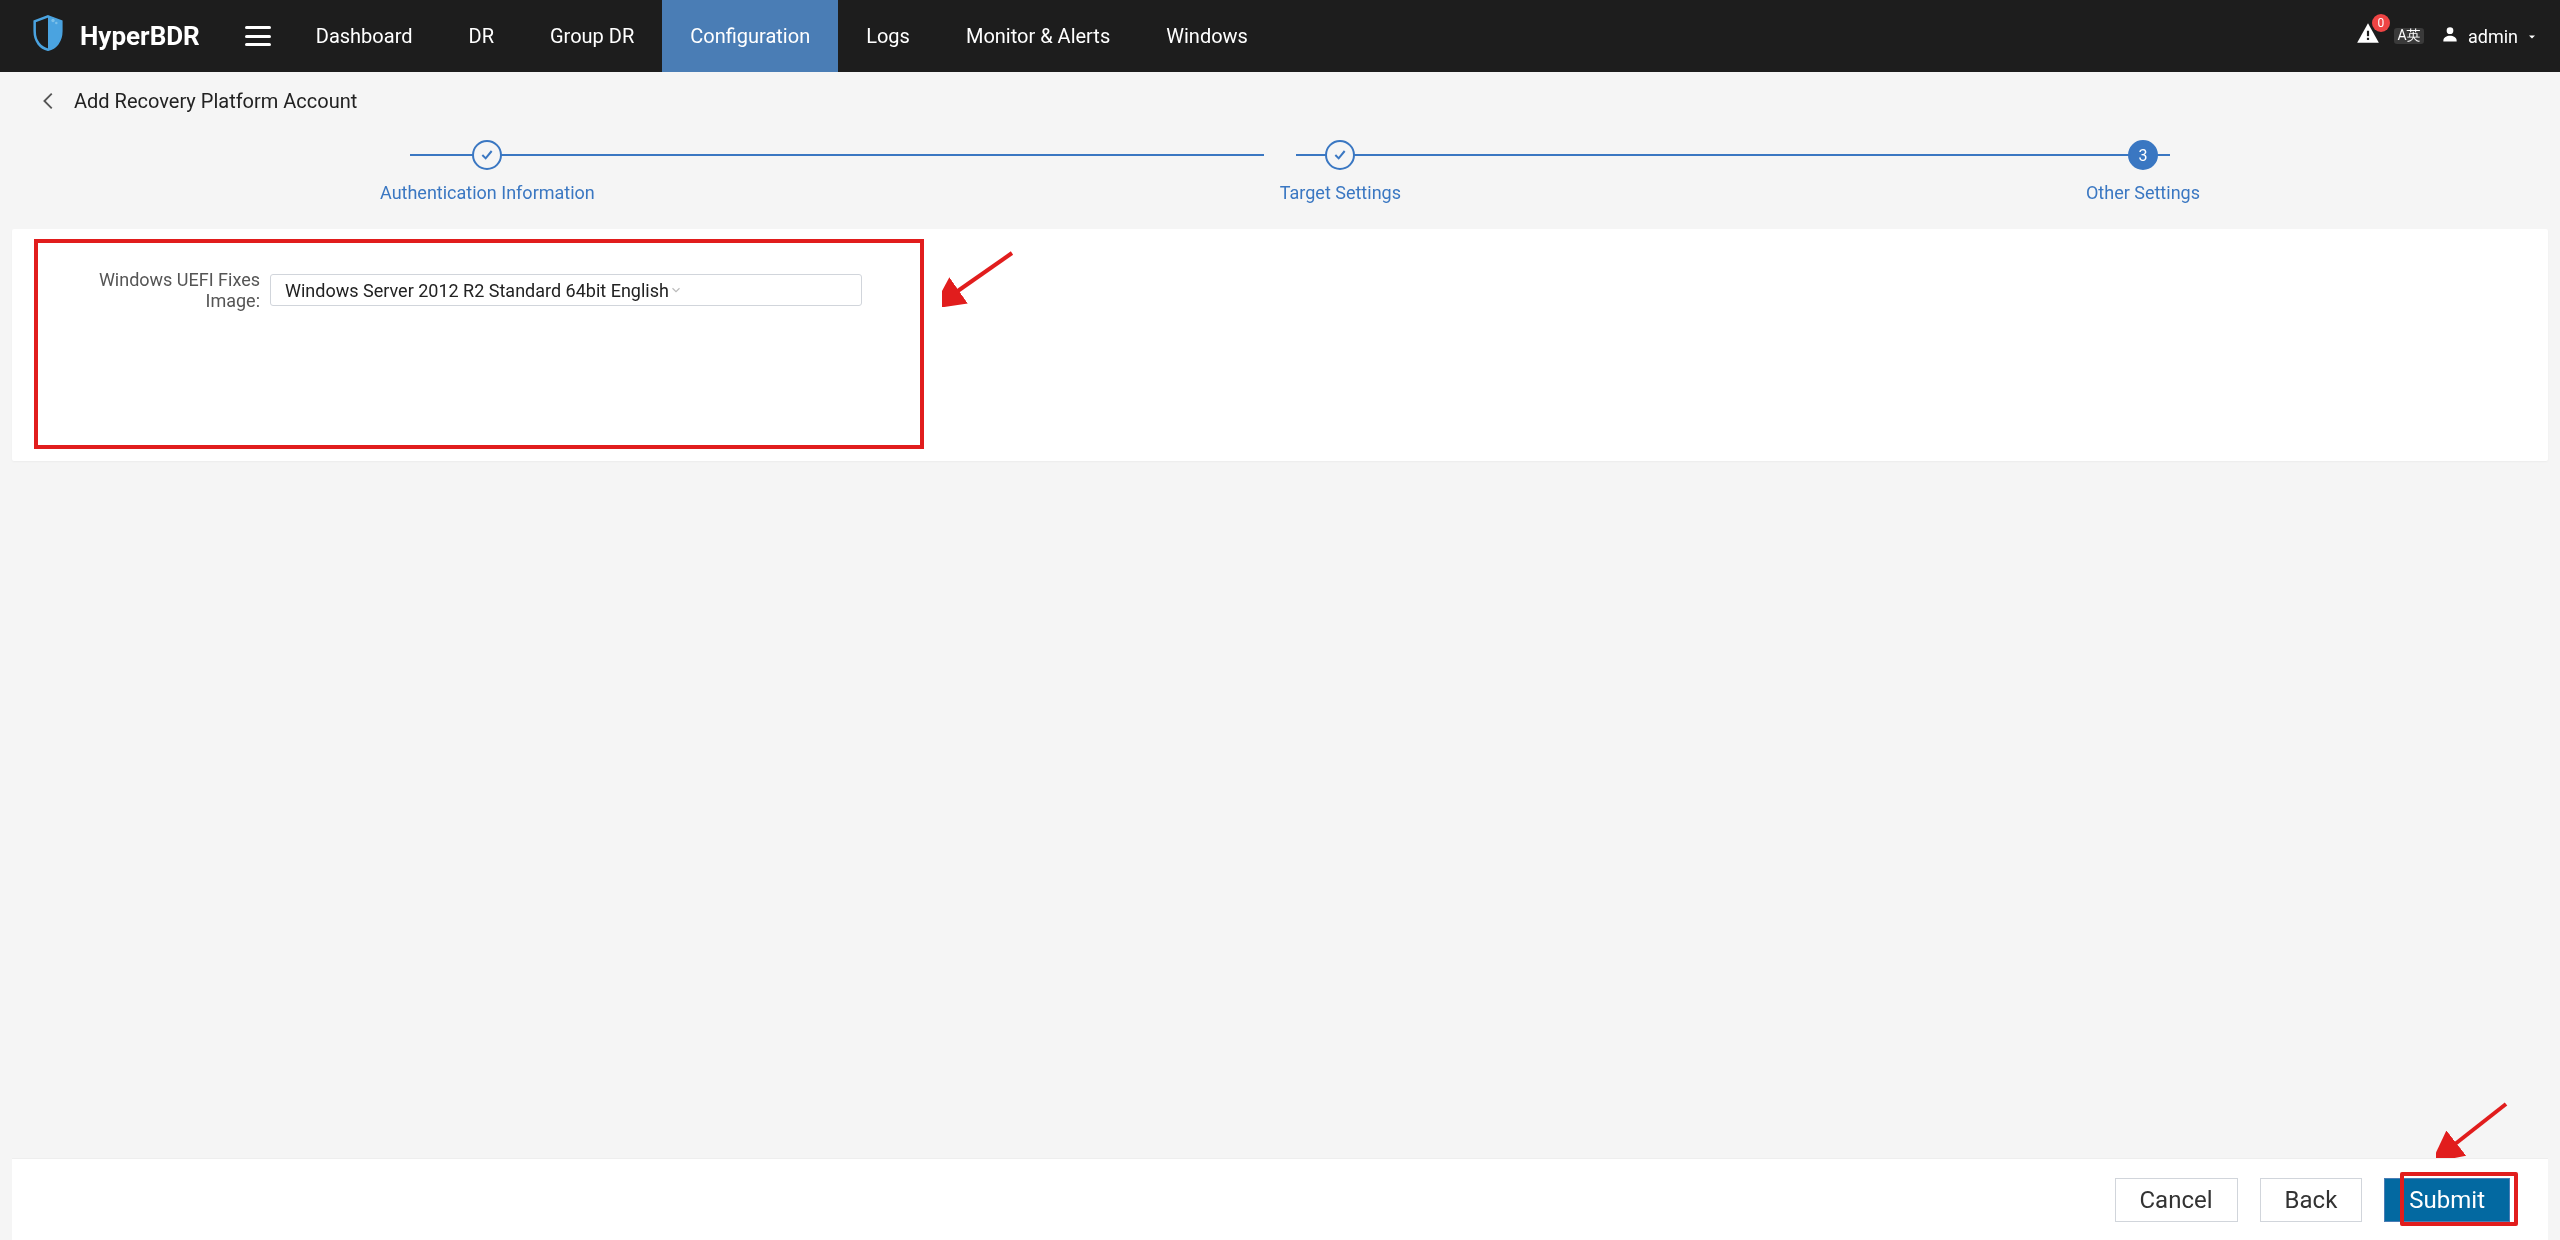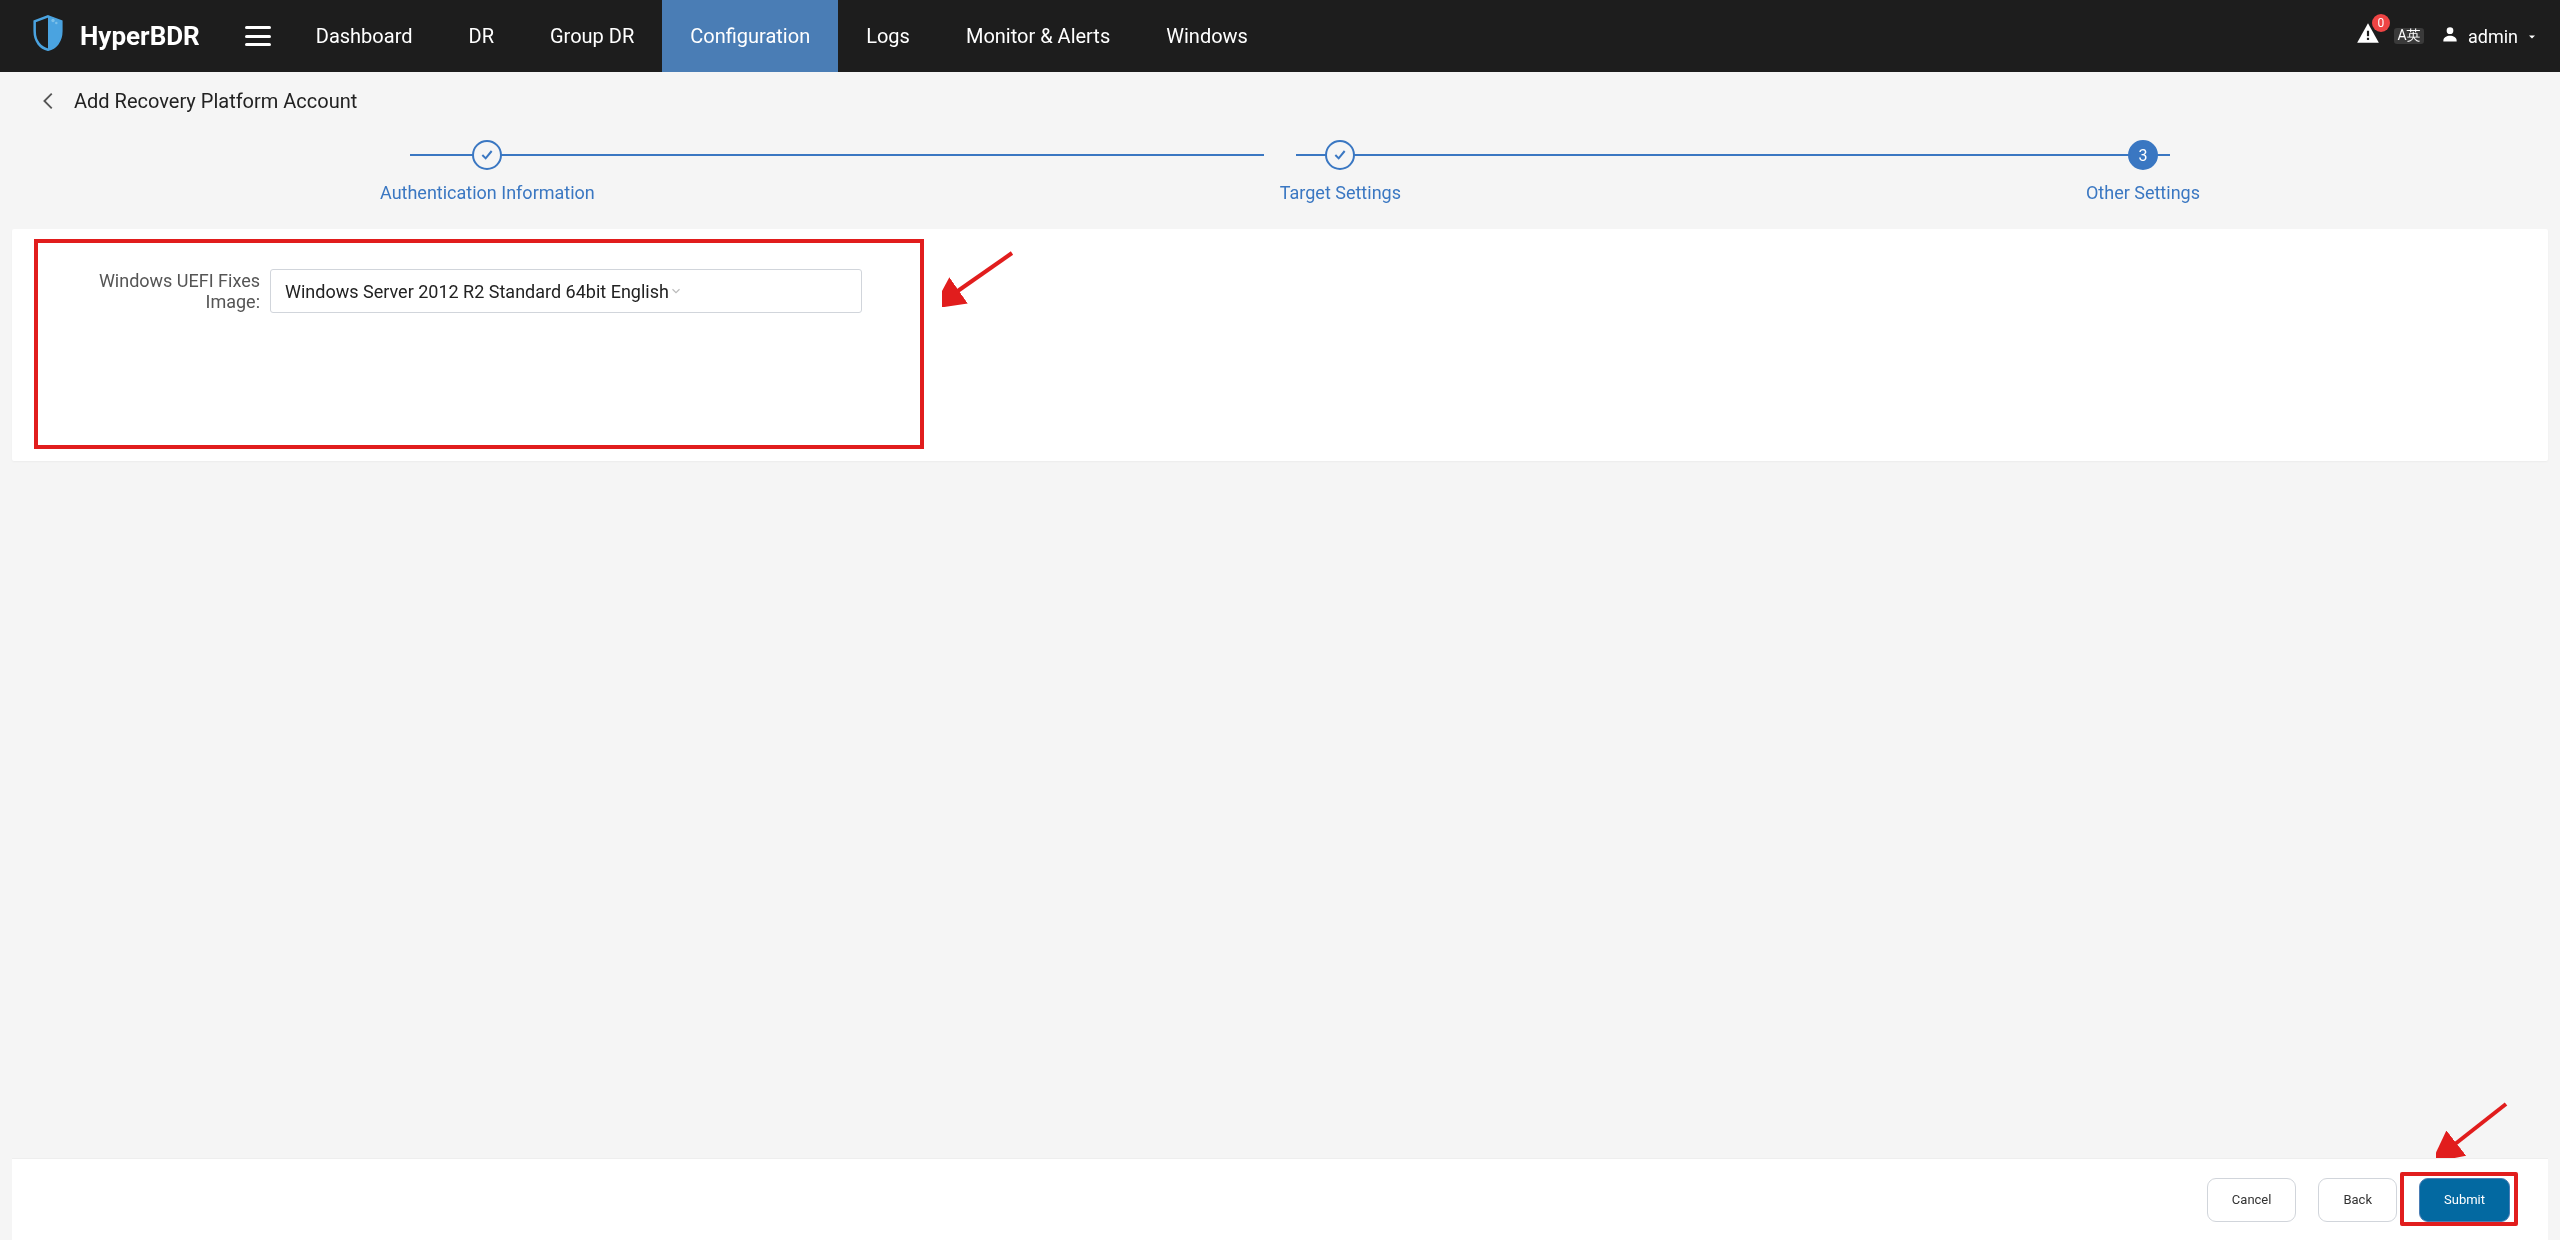--- a/index.html
+++ b/index.html
@@ -240,21 +240,21 @@
     right: 2px;
     width: 22px;
     height: 22px;
     border-radius: 50%;
     background: #fff;
   }
 
   
   .select {
     width: 592px;
-    height: 44px;
+    height: 32px;
     border: 1px solid #d1d5db;
     border-radius: 3px;
     background: #fff;
     display: flex;
     align-items: center;
     padding: 0 14px;
     font-size: 18px;
     color: #222;
     cursor: pointer;
   }
@@ -284,25 +284,25 @@
     border-top: 1px solid #eee;
     display: flex;
     align-items: center;
     justify-content: flex-end;
     padding: 0 38px 0 0;
     gap: 22px;
   }
   .btn {
     height: 44px;
     padding: 0 24px;
-    border-radius: 9px;
+    border-radius: 0;
     border: 1px solid #d1d5db;
     background: #fff;
     color: #333;
-    font-size: 13px;
+    font-size: 24px;
     cursor: pointer;
     display: flex;
     align-items: center;
   }
   .btn.primary {
     background: #0369a1;
     border-color: #4a7db5;
     color: #fff;
   }
   .submit-highlight {

